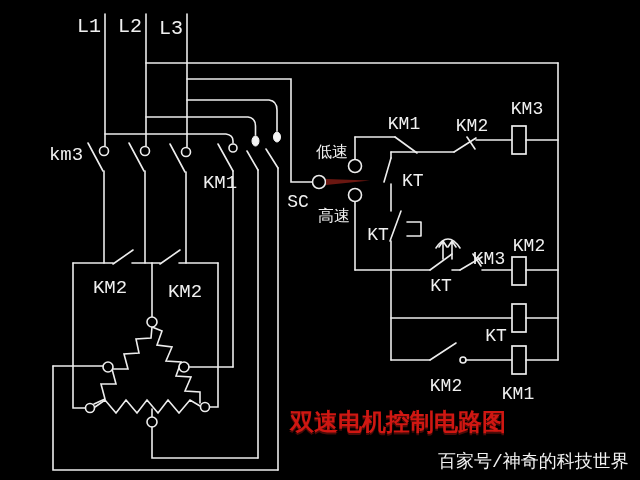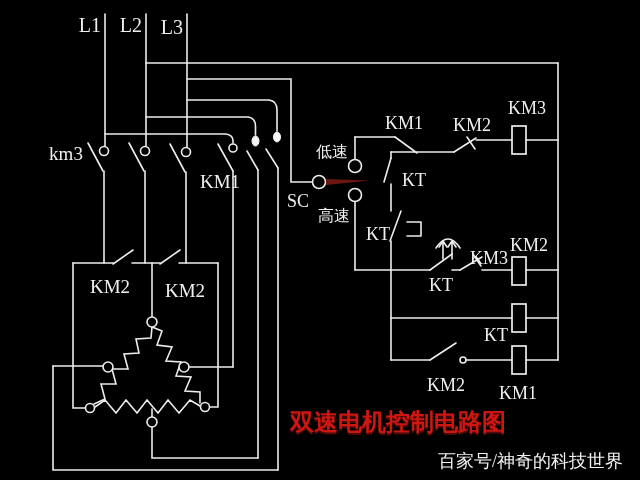--- a/index.html
+++ b/index.html
@@ -1,18 +1,18 @@
 <!DOCTYPE html>
 <html><head>
 <meta charset="utf-8">
 <style>
   html,body{margin:0;padding:0;background:#000;}
   #stage{
     position:relative;width:640px;height:480px;background:#000;overflow:hidden;
-    font-family:Liberation Serif, serif;
+    font-family:Liberation Mono, monospace;
   }
   svg{position:absolute;left:0;top:0;}
   .wire{stroke:#ededed;stroke-width:1.6;fill:none;stroke-linecap:round;}
   .term{stroke:#ededed;stroke-width:1.6;fill:#000;}
   .term-filled{fill:#f5f5f5;stroke:#f5f5f5;}
   .coil{stroke:#ededed;stroke-width:1.7;fill:#000;}
   .lbl{fill:#f0f0f0;}
   .lbl20{font-size:20px;}
   .lbl19{font-size:19px;}
   .lbl18{font-size:18px;}

